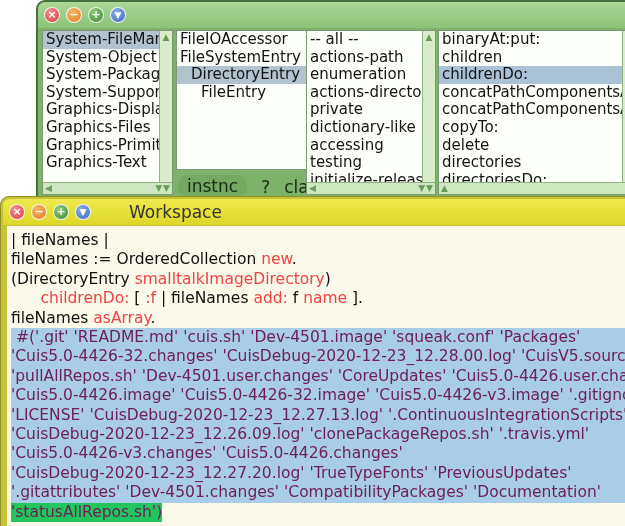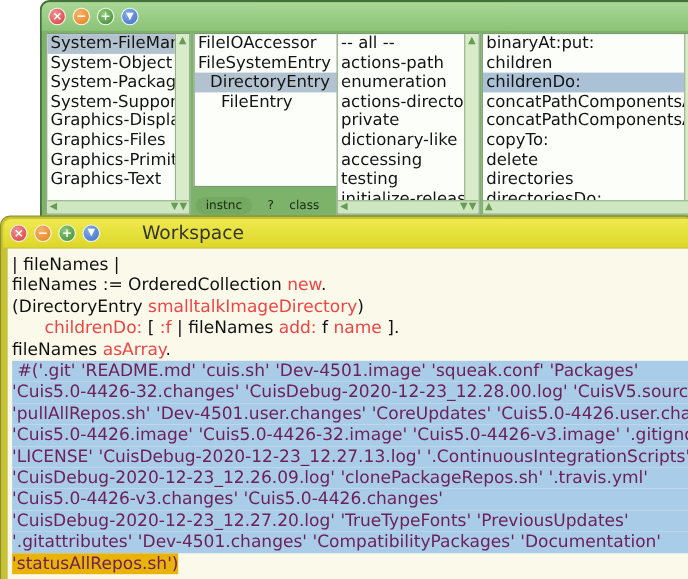--- a/index.html
+++ b/index.html
@@ -34,37 +34,37 @@
   .vscroll{position:absolute;top:0;right:0;bottom:12px;width:13px;
     background:#d8ecca;border-left:1px solid #93b285;box-sizing:border-box;
     color:#699b57;font-size:9px;text-align:center;}
   .vscroll .arr{line-height:12px;}
   .hscroll{position:absolute;left:0;right:0;bottom:0;height:12px;
     background:#cfe7c1;border-top:1px solid #93b285;box-sizing:border-box;
     color:#699b57;font-size:9px;line-height:11px;}
   .hscroll .left{position:absolute;left:2px;}
   .hscroll .right{position:absolute;right:1px;letter-spacing:1px;}
   .btn-row{position:absolute;left:138px;top:172px;width:127px;height:25px;
-    display:flex;align-items:center;font-size:11px;color:#1c2a14;}
+    display:flex;align-items:center;font-size:17px;color:#1c2a14;}
   .pill{background:#73a961;border-radius:11px;padding:1px 9px 2px 9px;margin-left:2px;}
   .flat-btn{margin-left:14px;}
 
   
   .window-workspace{position:absolute;left:0;top:196px;width:632px;height:340px;
     background:#c6c338;border:1px solid #8f8f22;border-radius:9px 9px 0 0;box-sizing:border-box;}
   .window-workspace .titlebar{position:absolute;top:2px;left:2px;right:0;height:26px;
     background:linear-gradient(#efe94e,#ddd72a);border-radius:7px 7px 0 0;}
   .ws-body{position:absolute;top:29px;left:6px;right:0;bottom:0;background:#fbf9ea;
     padding:5px 0 0 4px;font-size:15.5px;line-height:19.4px;color:#111;overflow:hidden;cursor:text;}
   .code-line{white-space:pre;}
   .msg{color:#ef4444;}
   .plain{color:#111;}
   .result{color:#6e2059;}
   .result-line{background:#a9cde8;white-space:pre;overflow:hidden;}
-  .result-line-partial{background:#eab308;white-space:pre;display:inline-block;}
+  .result-line-partial{background:#22c55e;white-space:pre;display:inline-block;}
 </style>
 </head>
 <body>
 
 <div class="window-browser">
   <div class="titlebar">
     <span class="tb-btn tb-close">×</span>
     <span class="tb-btn tb-min">−</span>
     <span class="tb-btn tb-max">+</span>
     <span class="tb-btn tb-menu">▼</span>

